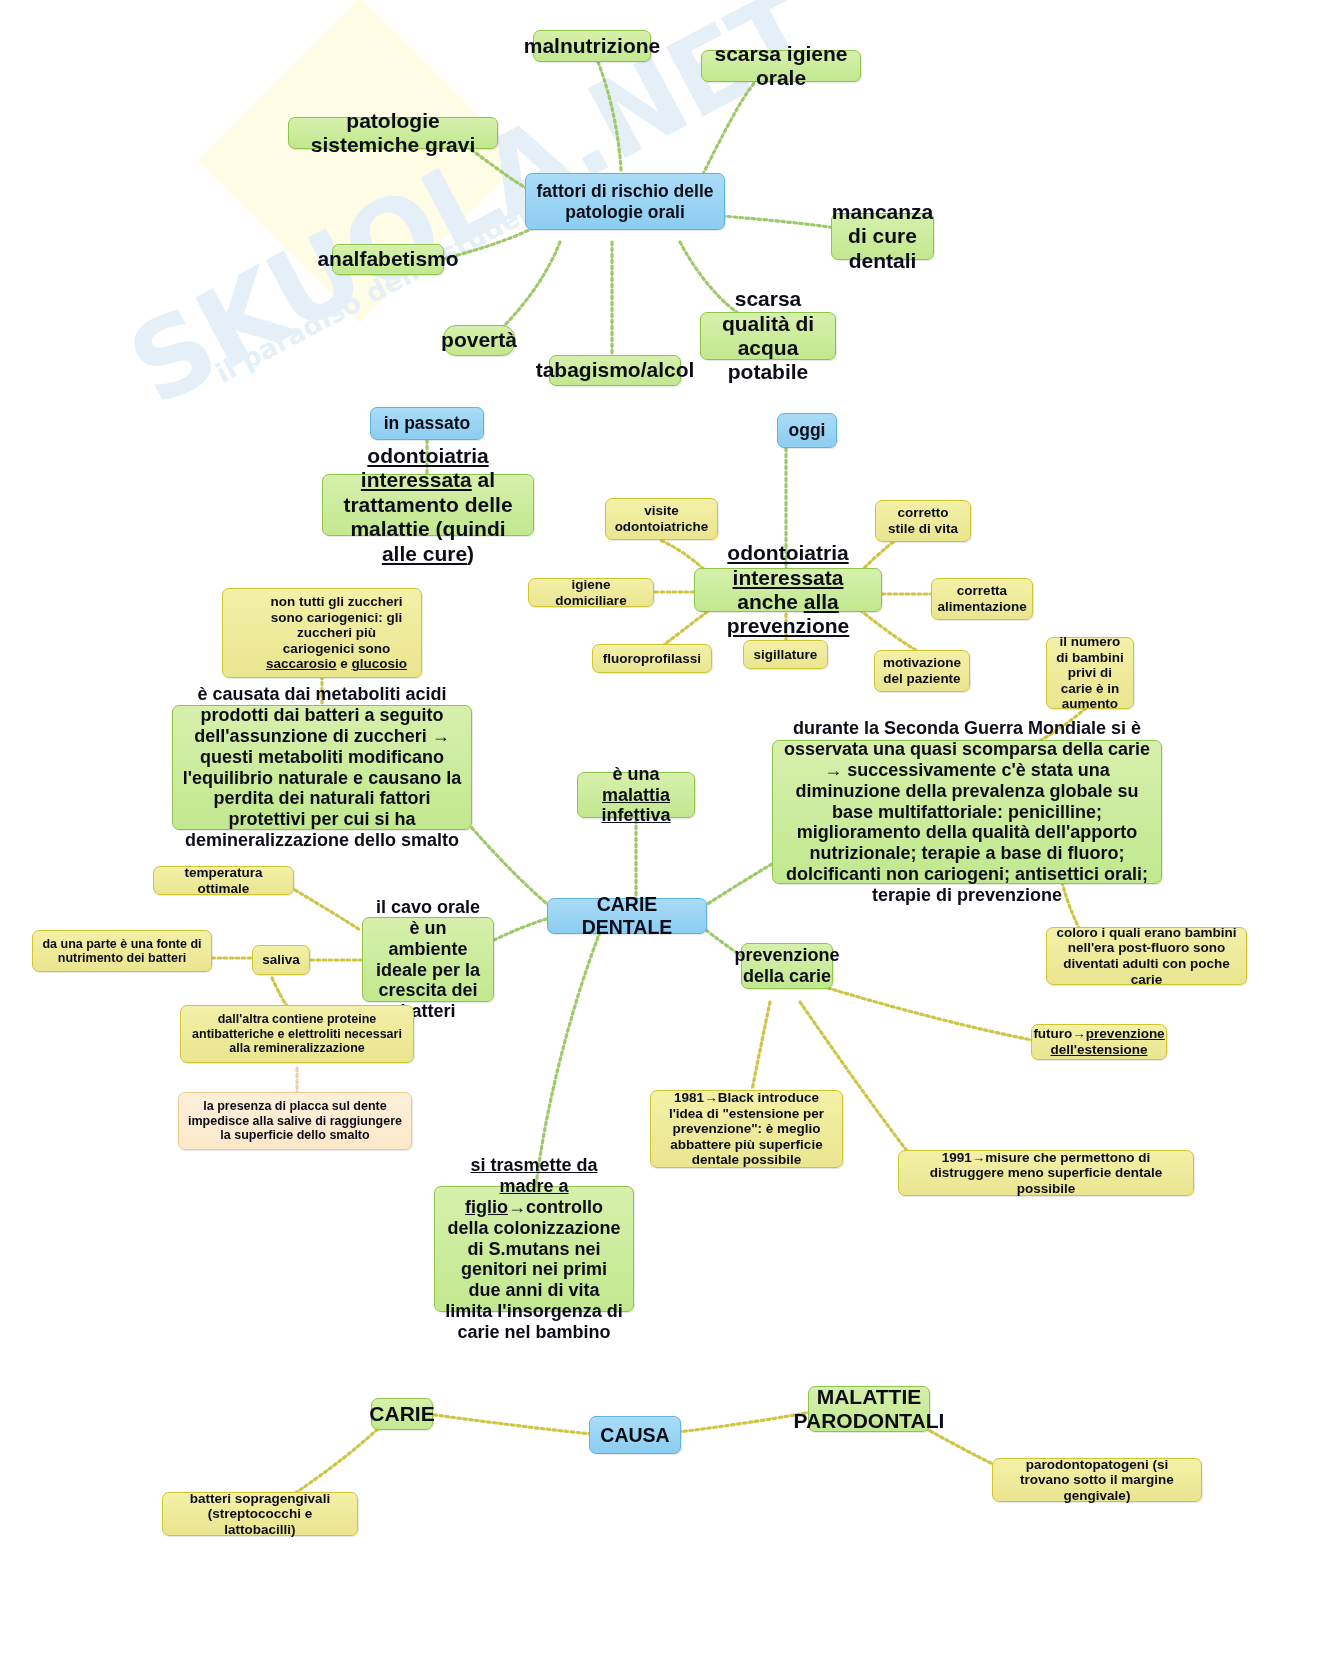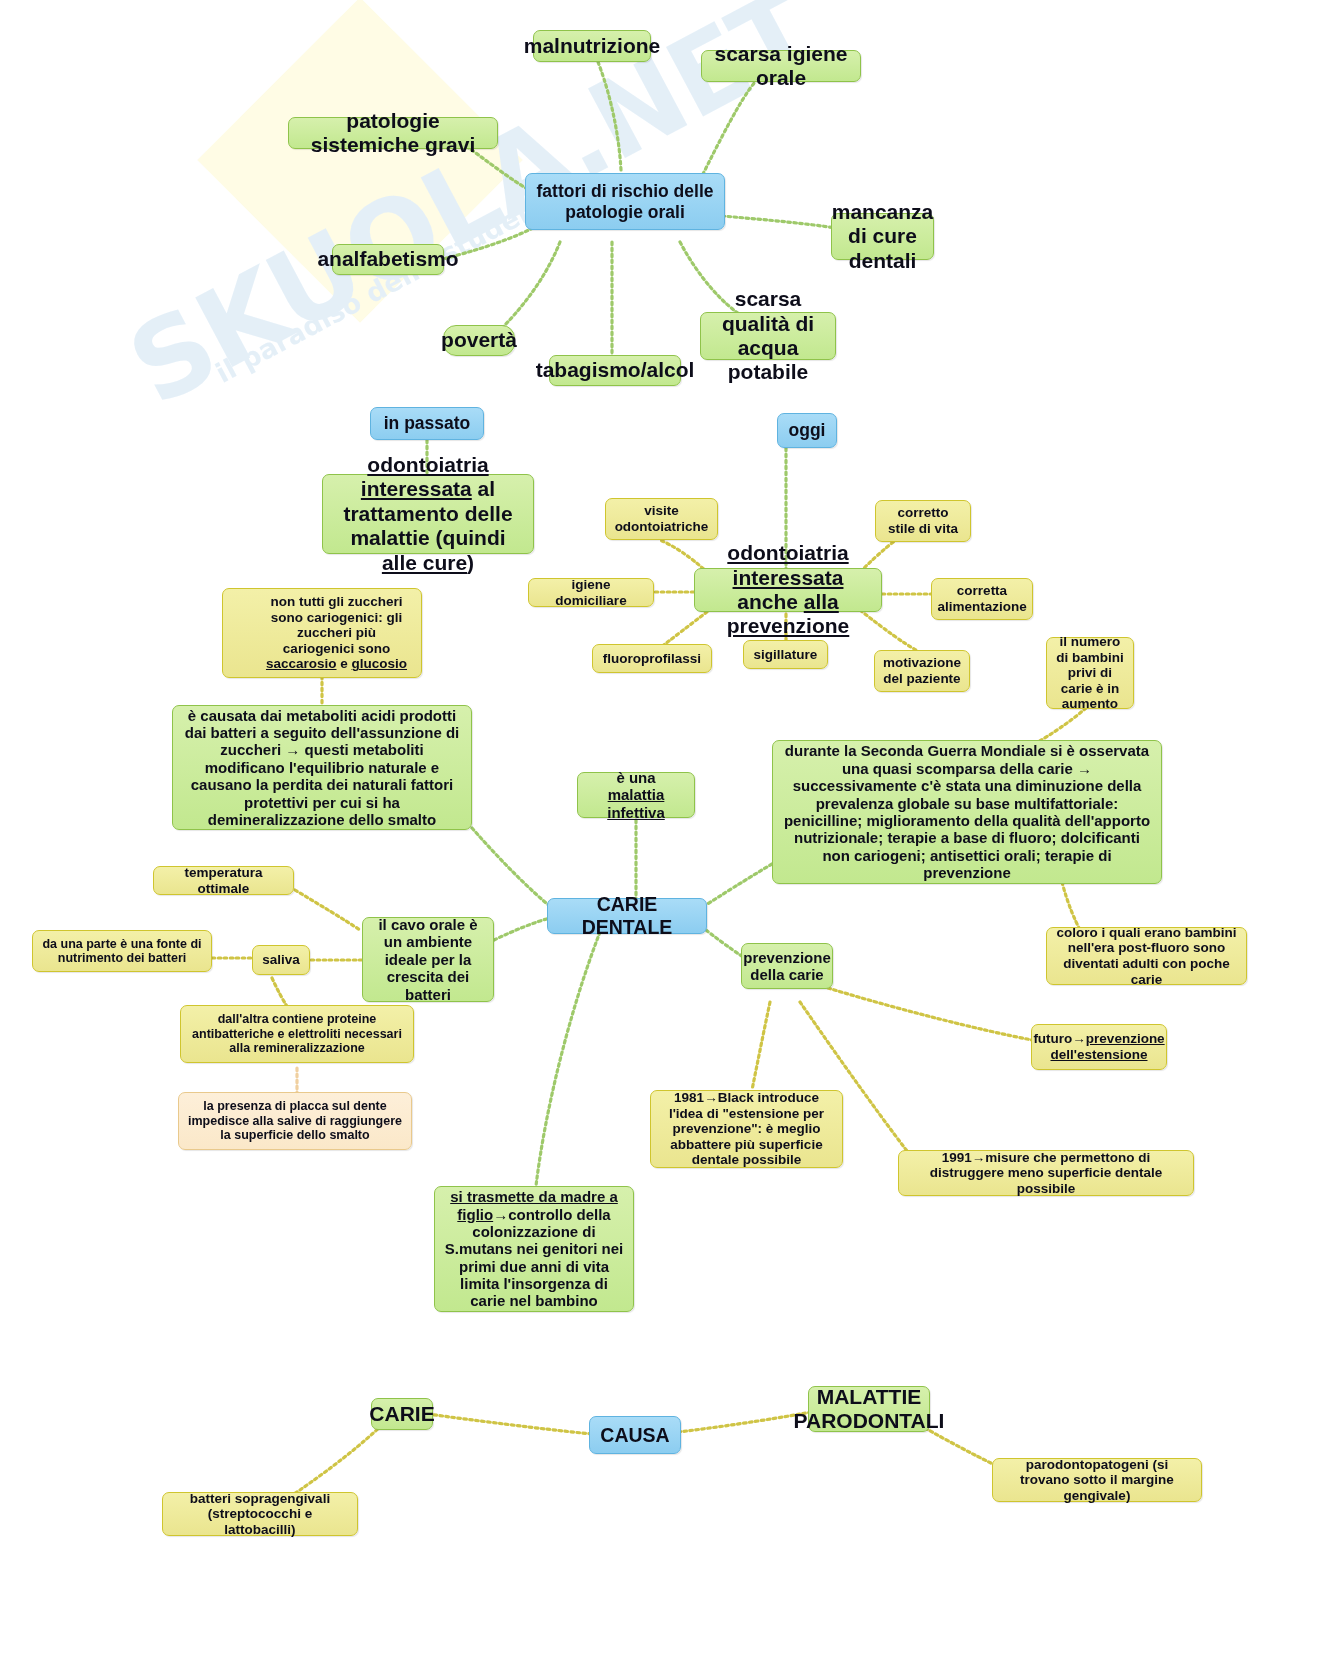--- a/index.html
+++ b/index.html
@@ -61,21 +61,21 @@
     box-shadow:1px 1px 1px rgba(0,0,0,.10);
   }
   .peach{
     background:linear-gradient(to bottom,#fdefd9,#fbe8c9);
     border:1.6px solid #e9c98c;
     box-shadow:1px 1px 1px rgba(0,0,0,.10);
   }
   .u{text-decoration:underline;}
   .fs12{font-size:12.5px;}
   .fs13{font-size:13.5px;}
-  .fs14{font-size:15px;}
+  .fs14{font-size:18px;}
   .fs15{font-size:21px;}
   .fs17{font-size:17.5px;}
   .fs19{font-size:19.5px;}
 </style>
 </head>
 <body>
 
 <div id="canvas">
 
   <div class="wm">
@@ -182,21 +182,21 @@
   </div>
 
   <div class="node blue fs17" style="left:370px;top:407px;width:114px;height:33px;">
     <span>in passato</span>
   </div>
 
   <div class="node blue fs17" style="left:777px;top:413px;width:60px;height:35px;">
     <span>oggi</span>
   </div>
 
-  <div class="node green fs15" style="left:322px;top:474px;width:212px;height:80px;">
+  <div class="node green fs15" style="left:322px;top:474px;width:212px;height:62px;">
     <span>
       <span class="u">odontoiatria interessata</span><span> al trattamento delle malattie (quindi </span><span class="u">alle cure</span><span>)</span>
     </span>
   </div>
 
   <div class="node yellow fs13" style="left:605px;top:498px;width:113px;height:42px;">
     <span>visite odontoiatriche</span>
   </div>
 
   <div class="node yellow fs13" style="left:875px;top:500px;width:96px;height:42px;">
@@ -296,21 +296,21 @@
   </div>
 
   <div class="node yellow fs13" style="left:650px;top:1090px;width:193px;height:78px;">
     <span>1981→Black introduce l'idea di "estensione per prevenzione": è meglio abbattere più superficie dentale possibile</span>
   </div>
 
   <div class="node yellow fs13" style="left:898px;top:1150px;width:296px;height:46px;">
     <span>1991→misure che permettono di distruggere meno superficie dentale possibile</span>
   </div>
 
-  <div class="node yellow fs13" style="left:1031px;top:1024px;width:136px;height:46px;">
+  <div class="node yellow fs13" style="left:1031px;top:1024px;width:136px;height:36px;">
     <span>
       <span>futuro→</span><span class="u">prevenzione dell'estensione</span>
     </span>
   </div>
 
   <div class="node green fs15" style="left:371px;top:1398px;width:62px;height:32px;">
     <span>CARIE</span>
   </div>
 
   <div class="node blue fs19" style="left:589px;top:1416px;width:92px;height:38px;">

